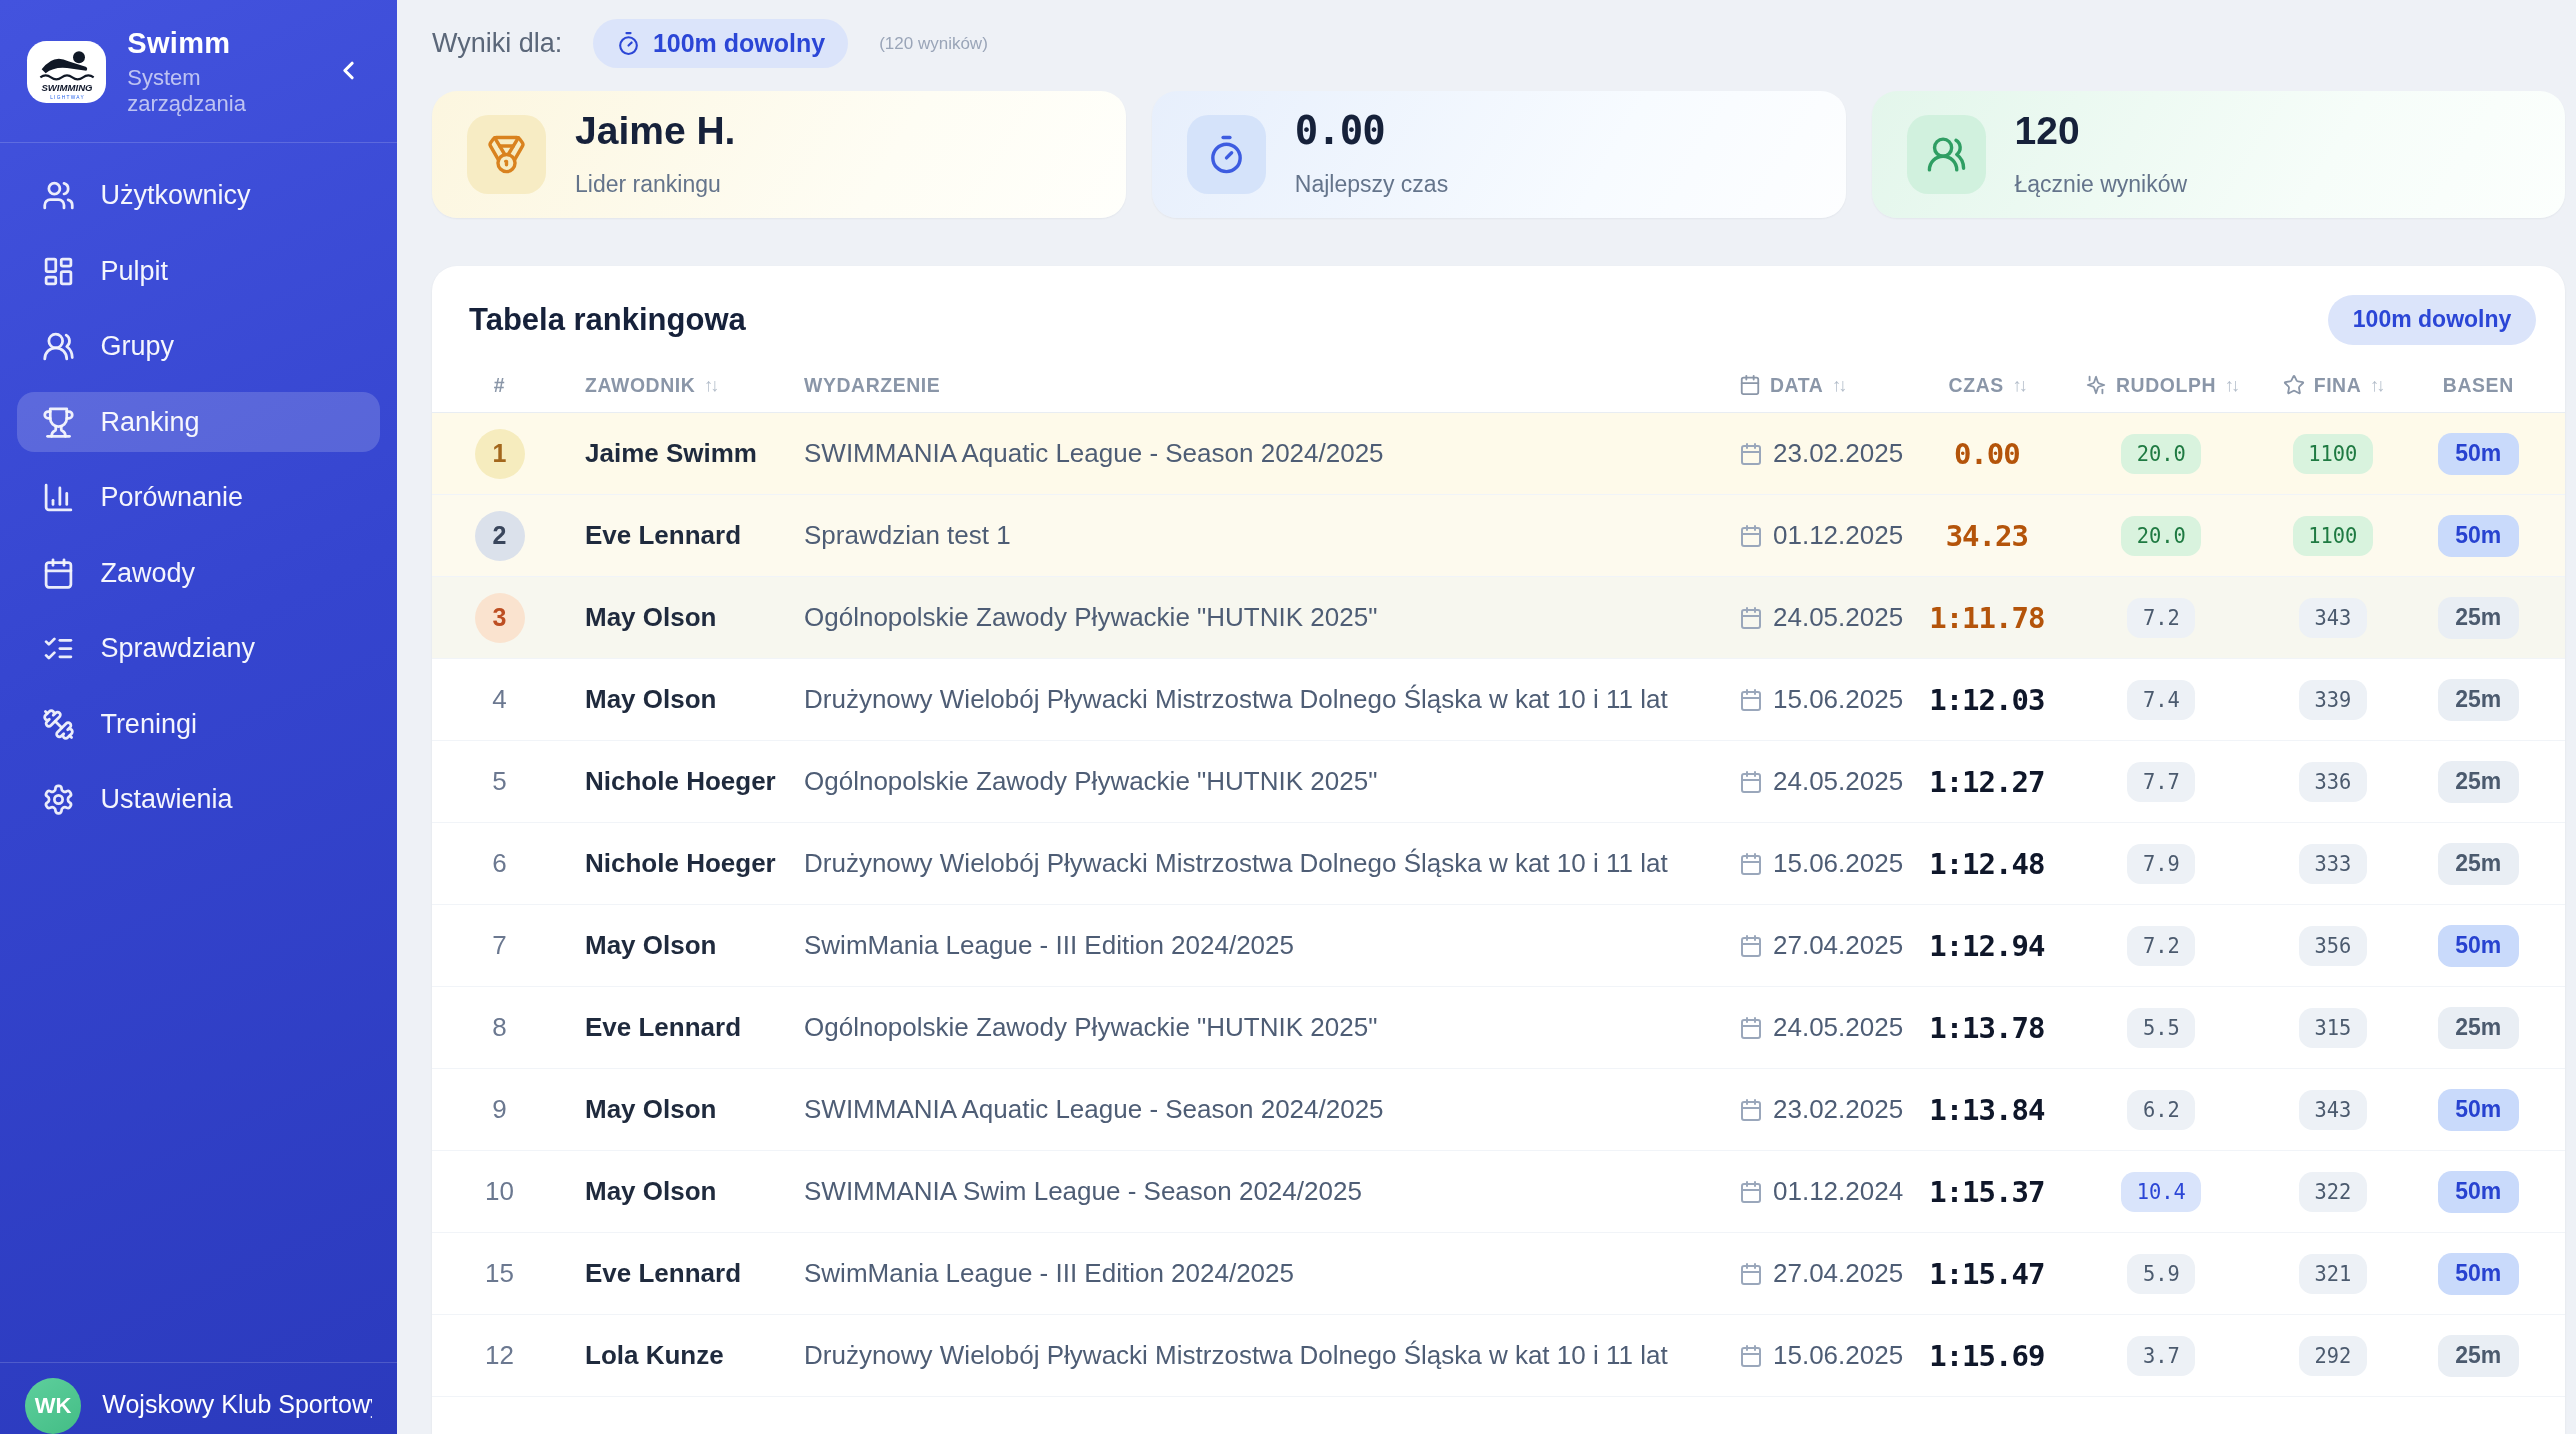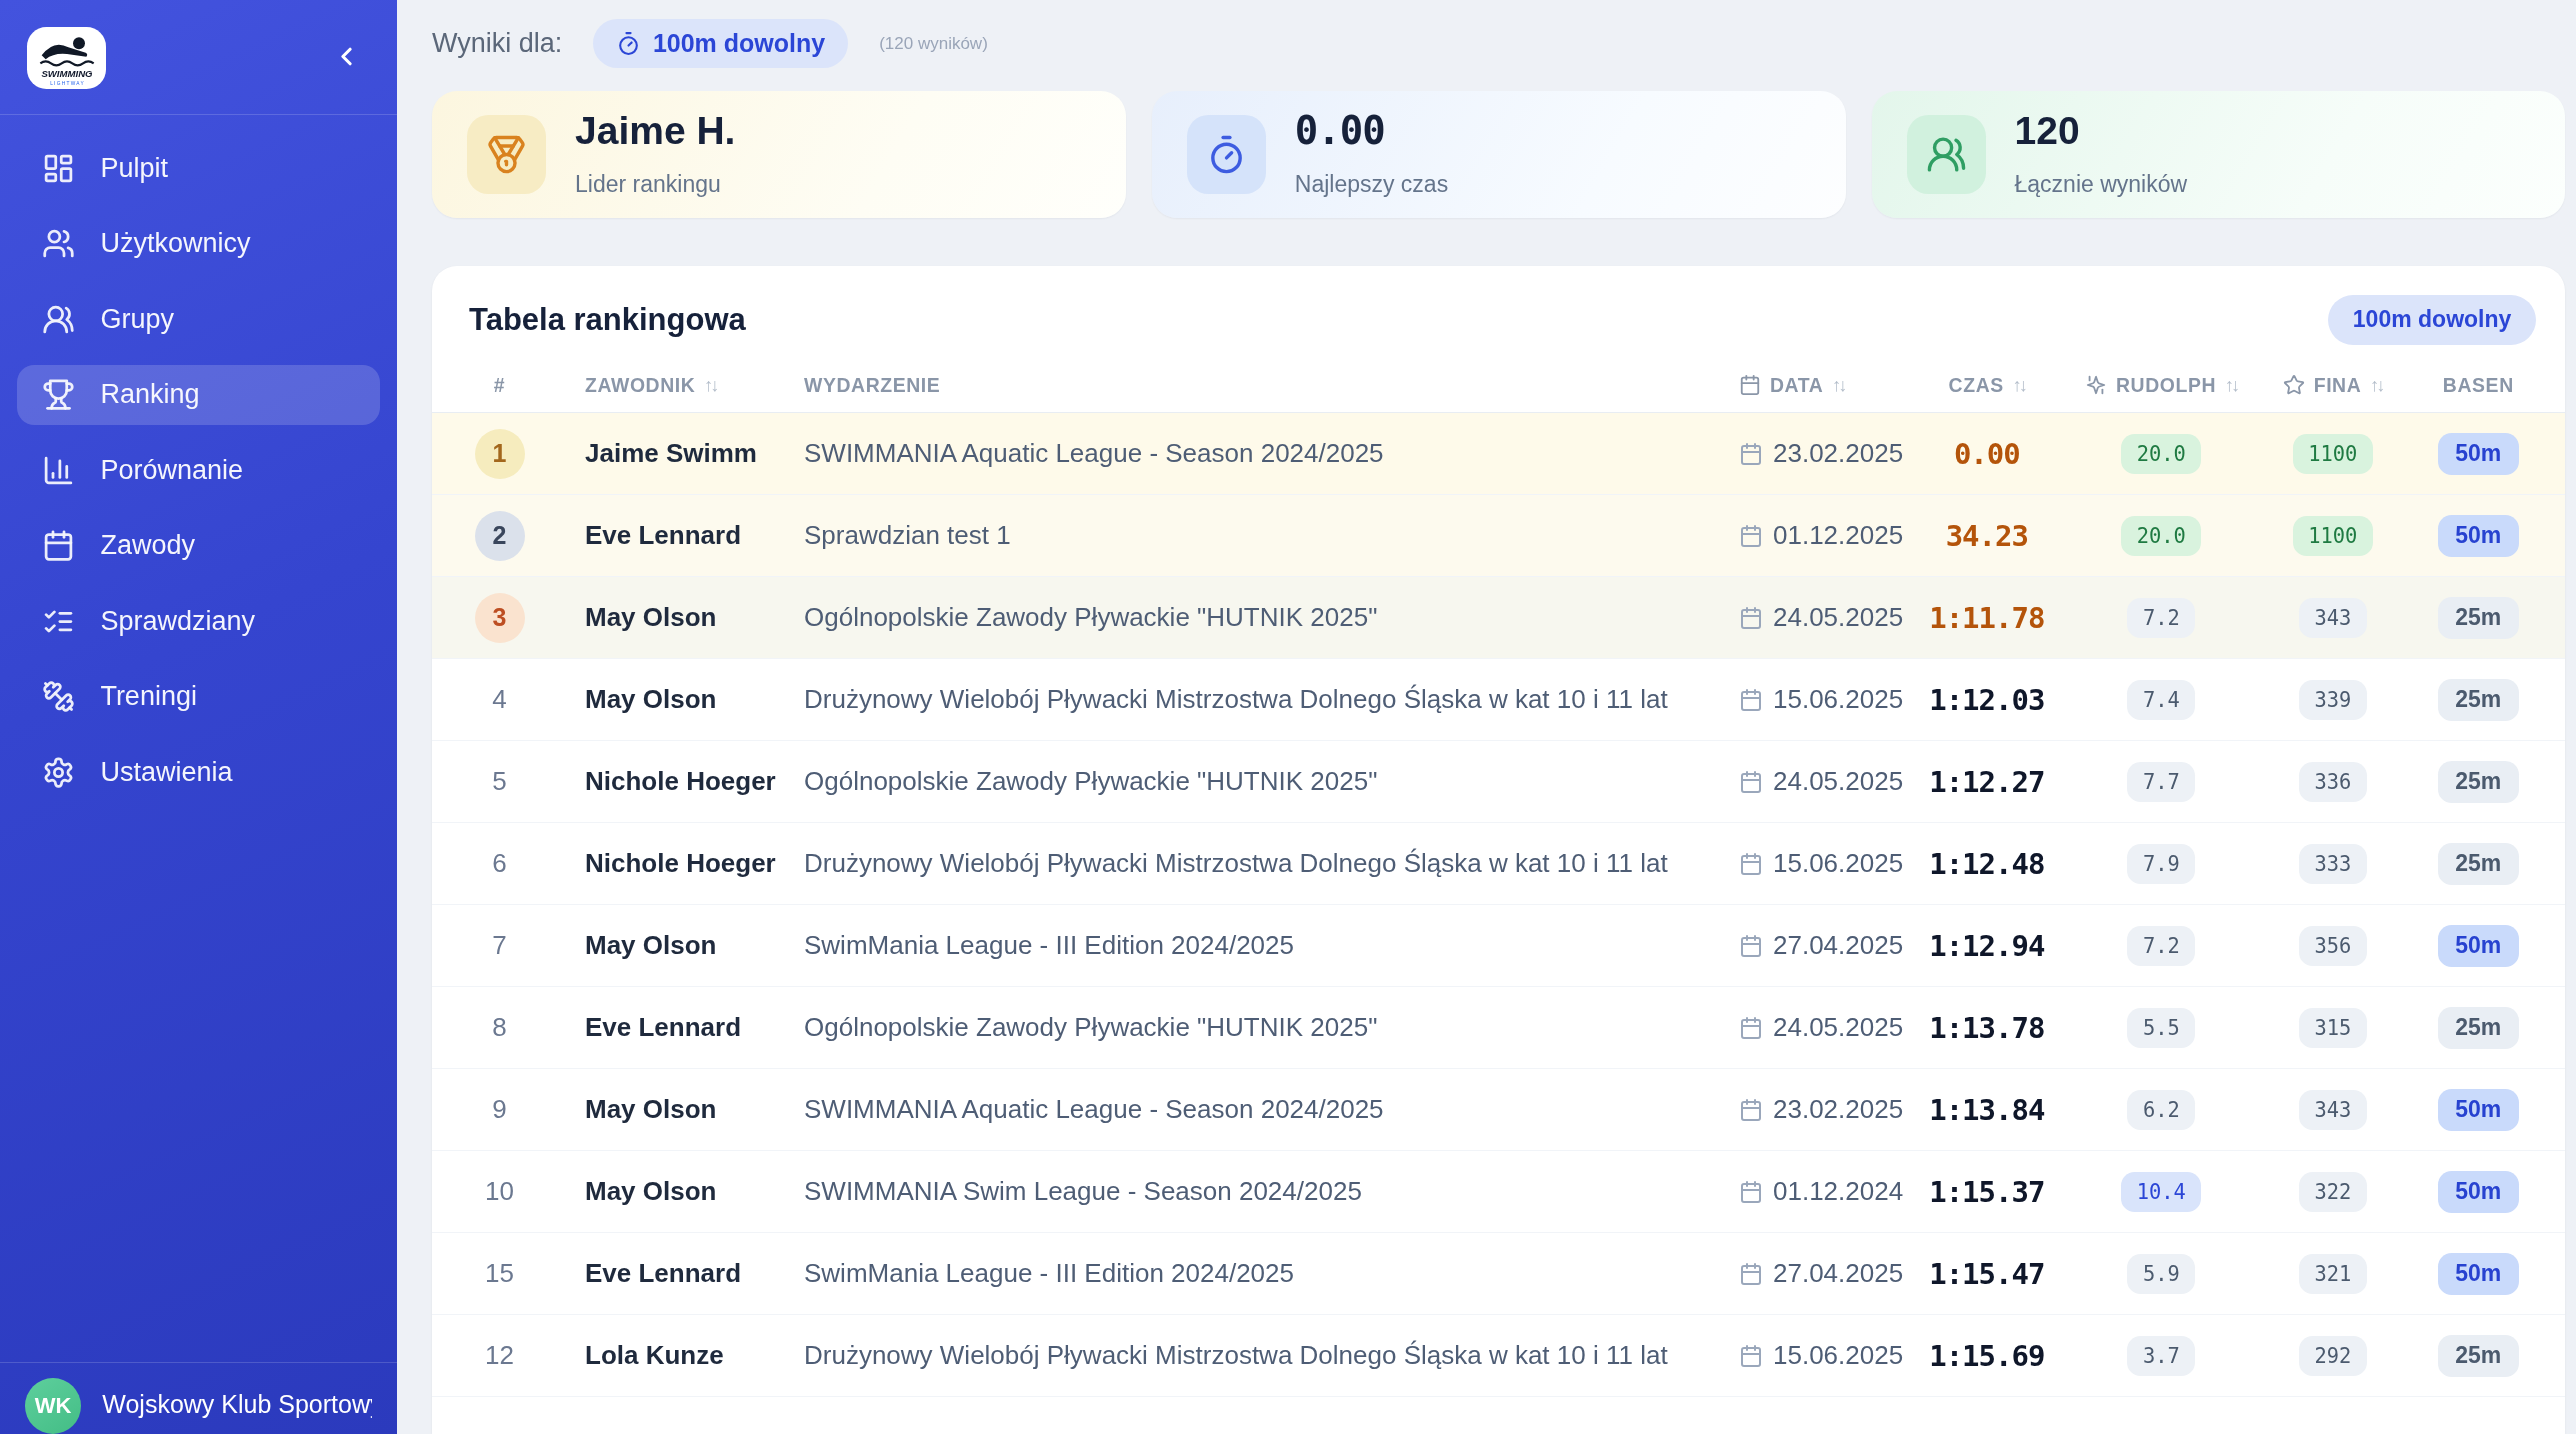--- a/index.html
+++ b/index.html
@@ -147,51 +147,55 @@
     <div class="sb-header">
       <div class="logo">
         <svg viewBox="0 0 48 48">
           <circle cx="33" cy="13" r="4.5" fill="#101826"></circle>
           <path d="M5 22 Q14 10 25 16 L38 20 Q40 21 38.5 23 L24 21 Q14 20 8 25 Z" fill="#101826"></path>
           <path d="M4 28 q4 -3 8 0 q4 3 8 0 q4 -3 8 0 q4 3 8 0 q4 -3 8 0" fill="none" stroke="#101826" stroke-width="1.6"></path>
           <text x="24" y="38" text-anchor="middle" font-size="7.2" font-weight="bold" font-style="italic" fill="#0f172a" font-family="Liberation Sans, sans-serif">SWIMMING</text>
           <text x="24" y="44" text-anchor="middle" font-size="3.6" fill="#2563eb" font-family="Liberation Sans, sans-serif">L I G H T W A Y</text>
         </svg>
       </div>
+      <div>
+        <div class="sb-title">Swimm</div>
+        <div class="sb-sub">System zarządzania</div>
+      </div>
       <button class="collapse-btn">
         <span>
           <svg viewBox="0 0 24 24" fill="none" stroke="currentColor" stroke-width="2.6" stroke-linecap="round" stroke-linejoin="round" width="29" height="29">
               <path d="m15 18-6-6 6-6"></path>
             </svg>
         </span>
       </button>
     </div>
     <div class="sb-divider"></div>
     <nav class="sb-nav" id="sb-nav">
         <div class="nav-item">
     <span class="ic">
             <svg fill="none" stroke="currentColor" stroke-width="2" stroke-linecap="round" stroke-linejoin="round" viewBox="0 0 24 24">
+              <path d="M16 21v-2a4 4 0 0 0-4-4H6a4 4 0 0 0-4 4v2"></path>
+              <circle cx="9" cy="7" r="4"></circle>
+              <path d="M22 21v-2a4 4 0 0 0-3-3.87"></path>
+              <path d="M16 3.13a4 4 0 0 1 0 7.75"></path>
+            </svg>
+          </span>
+    <span class="nav-label">Użytkownicy</span>
+  </div>
+        <div class="nav-item">
+    <span class="ic">
+            <svg fill="none" stroke="currentColor" stroke-width="2" stroke-linecap="round" stroke-linejoin="round" viewBox="0 0 24 24">
               <rect width="7" height="9" x="3" y="3" rx="1"></rect>
               <rect width="7" height="5" x="14" y="3" rx="1"></rect>
               <rect width="7" height="9" x="14" y="12" rx="1"></rect>
               <rect width="7" height="5" x="3" y="16" rx="1"></rect>
             </svg>
           </span>
     <span class="nav-label">Pulpit</span>
-  </div>
-        <div class="nav-item">
-    <span class="ic">
-            <svg fill="none" stroke="currentColor" stroke-width="2" stroke-linecap="round" stroke-linejoin="round" viewBox="0 0 24 24">
-              <path d="M16 21v-2a4 4 0 0 0-4-4H6a4 4 0 0 0-4 4v2"></path>
-              <circle cx="9" cy="7" r="4"></circle>
-              <path d="M22 21v-2a4 4 0 0 0-3-3.87"></path>
-              <path d="M16 3.13a4 4 0 0 1 0 7.75"></path>
-            </svg>
-          </span>
-    <span class="nav-label">Użytkownicy</span>
   </div>
         <div class="nav-item">
     <span class="ic">
             <svg fill="none" stroke="currentColor" stroke-width="2" stroke-linecap="round" stroke-linejoin="round" viewBox="0 0 24 24">
               <path d="M18 21a8 8 0 0 0-16 0"></path>
               <circle cx="10" cy="8" r="5"></circle>
               <path d="M22 20c0-3.37-2-6.5-4-8a5 5 0 0 0-.45-8.3"></path>
             </svg>
           </span>
     <span class="nav-label">Grupy</span>

